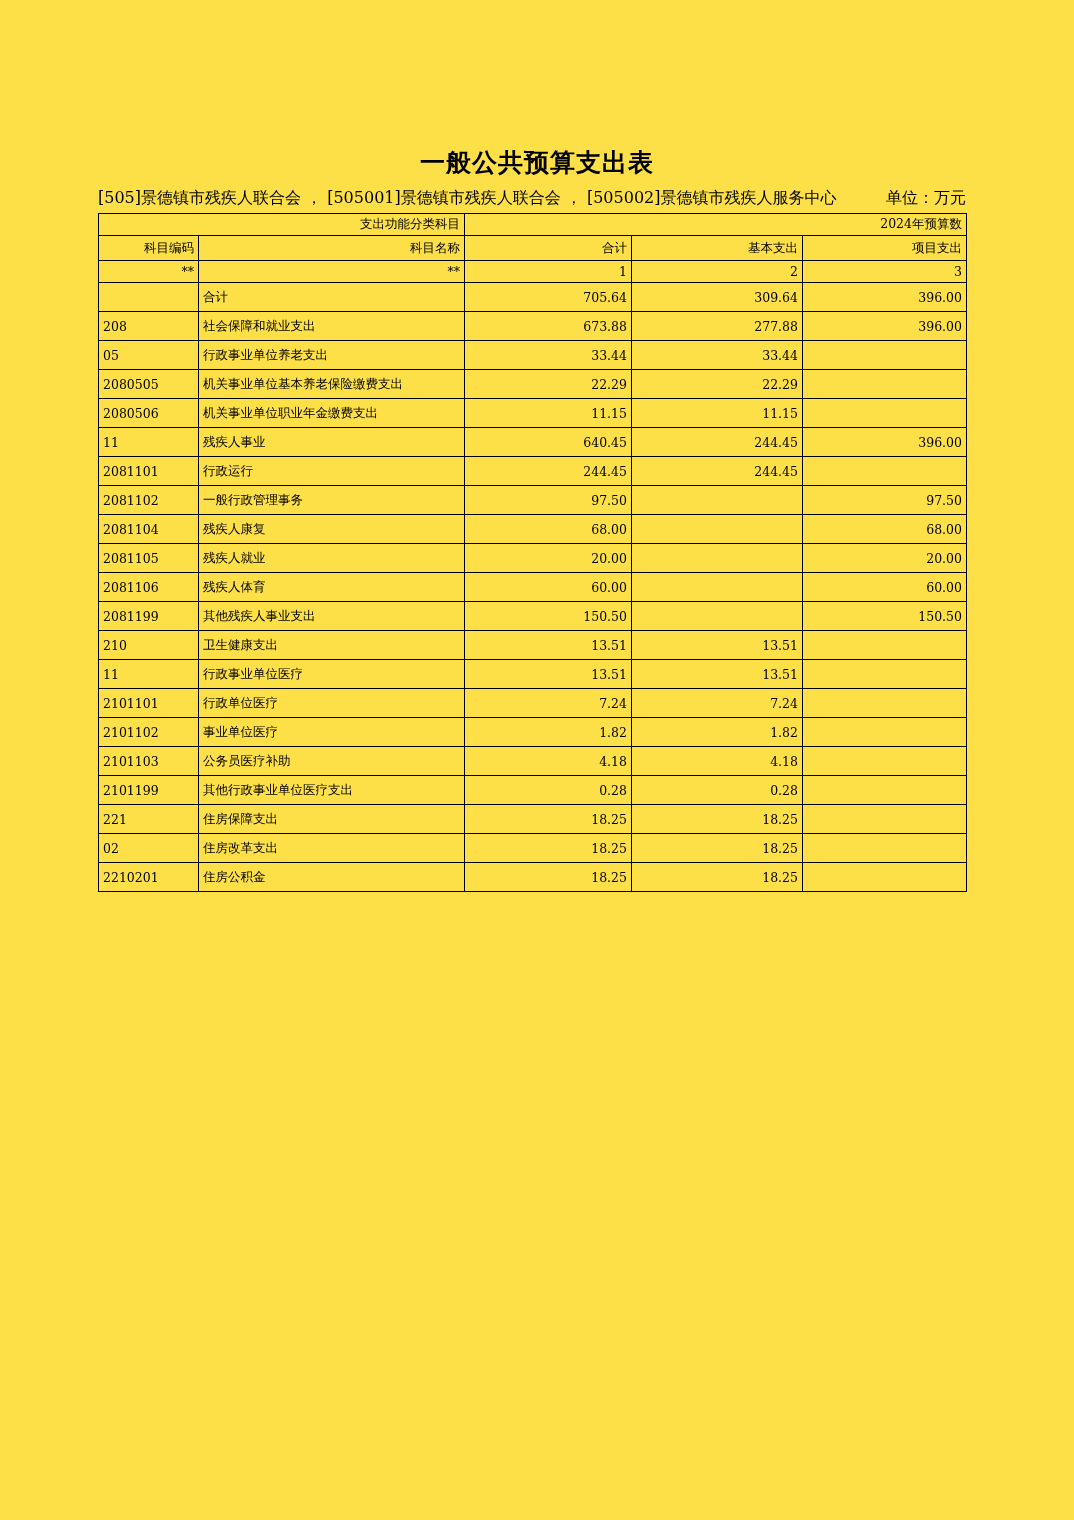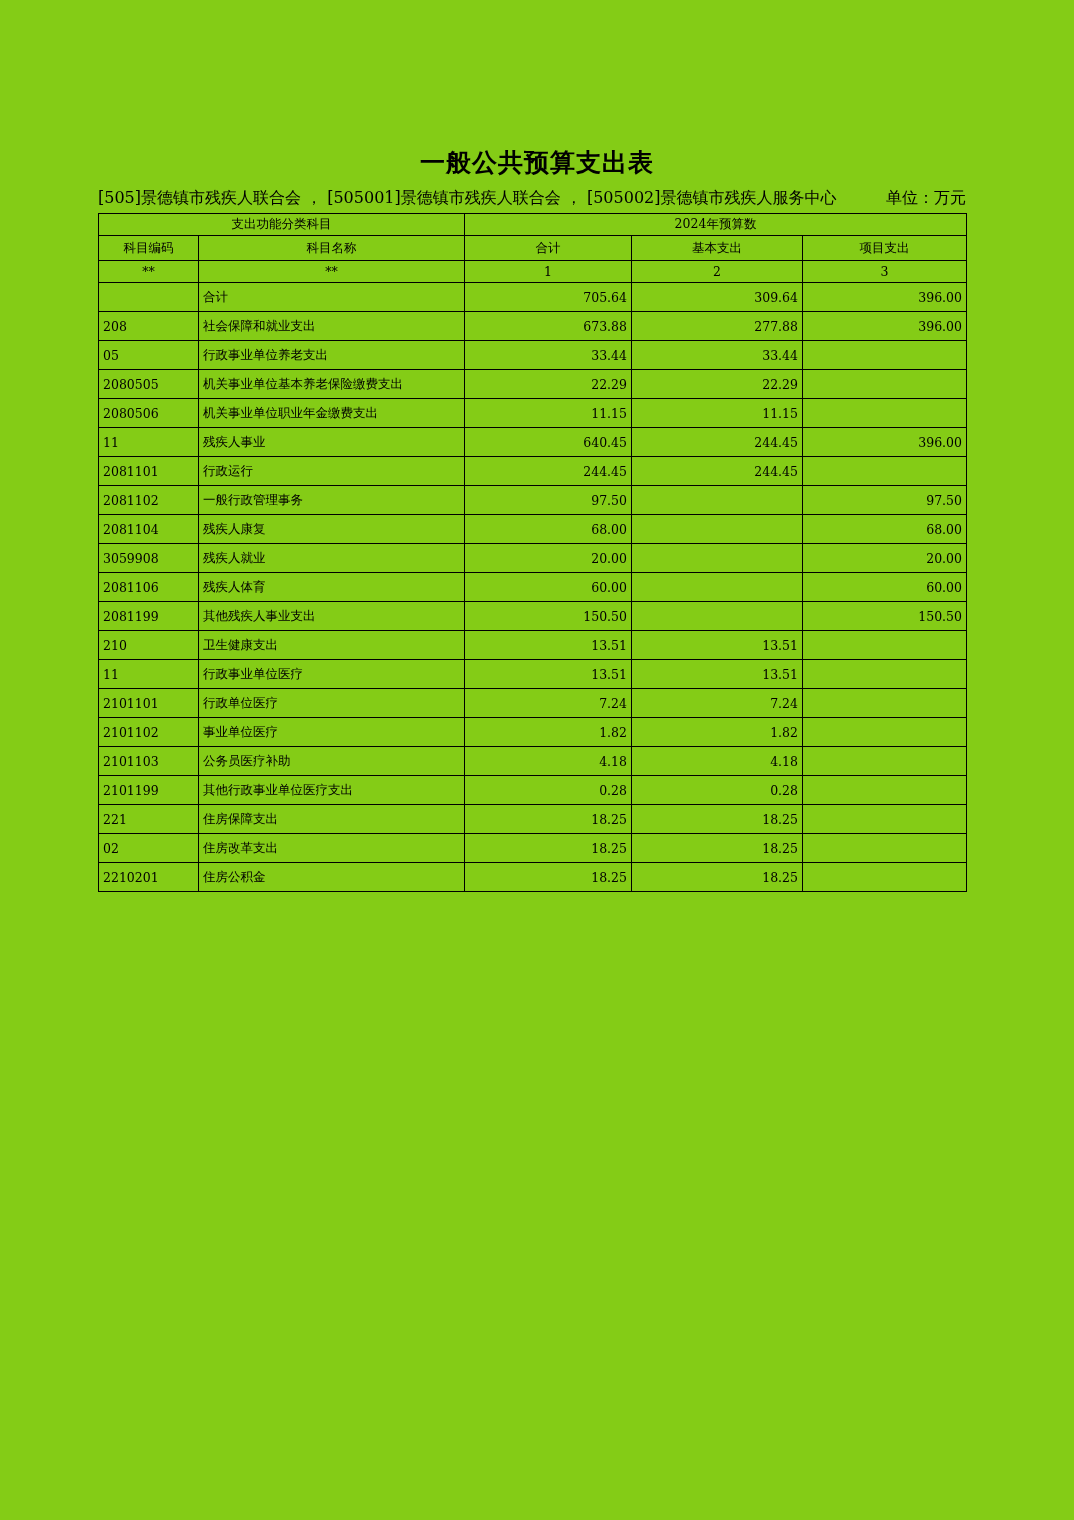--- a/index.html
+++ b/index.html
@@ -4,21 +4,21 @@
 <style>
   html, body {
     margin: 0;
     padding: 0;
     background: #ffffff;
   }
   .page {
     position: relative;
     width: 1074px;
     height: 1520px;
-    background: #84cc16;
+    background: #fde047;
     font-family: "DejaVu Serif", "Liberation Serif", serif;
     color: #000000;
     overflow: hidden;
   }
   .title {
     margin: 0;
     padding-top: 146px;
     text-align: center;
     font-size: 25px;
     font-weight: bold;
@@ -42,21 +42,21 @@
   }
   table.budget th,
   table.budget td {
     border: 1px solid #000000;
     padding: 0 4px;
     overflow: hidden;
     white-space: nowrap;
   }
   thead th {
     font-weight: normal;
-    text-align: center;
+    text-align: right;
   }
   tr.hrow-group  { height: 22px; }
   tr.hrow-cols   { height: 25px; }
   tr.hrow-sub    { height: 22px; }
   tbody tr       { height: 29px; }
   td.num {
     text-align: right;
     padding-right: 6px;
   }
   td.code-l0 { padding-left: 3px; margin-left: 32px;  }
@@ -164,21 +164,21 @@
           <td class="num">97.50</td>
         </tr>
         <tr>
           <td class="code-l2">2081104</td>
           <td class="name-l2">残疾人康复</td>
           <td class="num">68.00</td>
           <td class="num"></td>
           <td class="num">68.00</td>
         </tr>
         <tr>
-          <td class="code-l2">3059908</td>
+          <td class="code-l2">2081105</td>
           <td class="name-l2">残疾人就业</td>
           <td class="num">20.00</td>
           <td class="num"></td>
           <td class="num">20.00</td>
         </tr>
         <tr>
           <td class="code-l2">2081106</td>
           <td class="name-l2">残疾人体育</td>
           <td class="num">60.00</td>
           <td class="num"></td>

